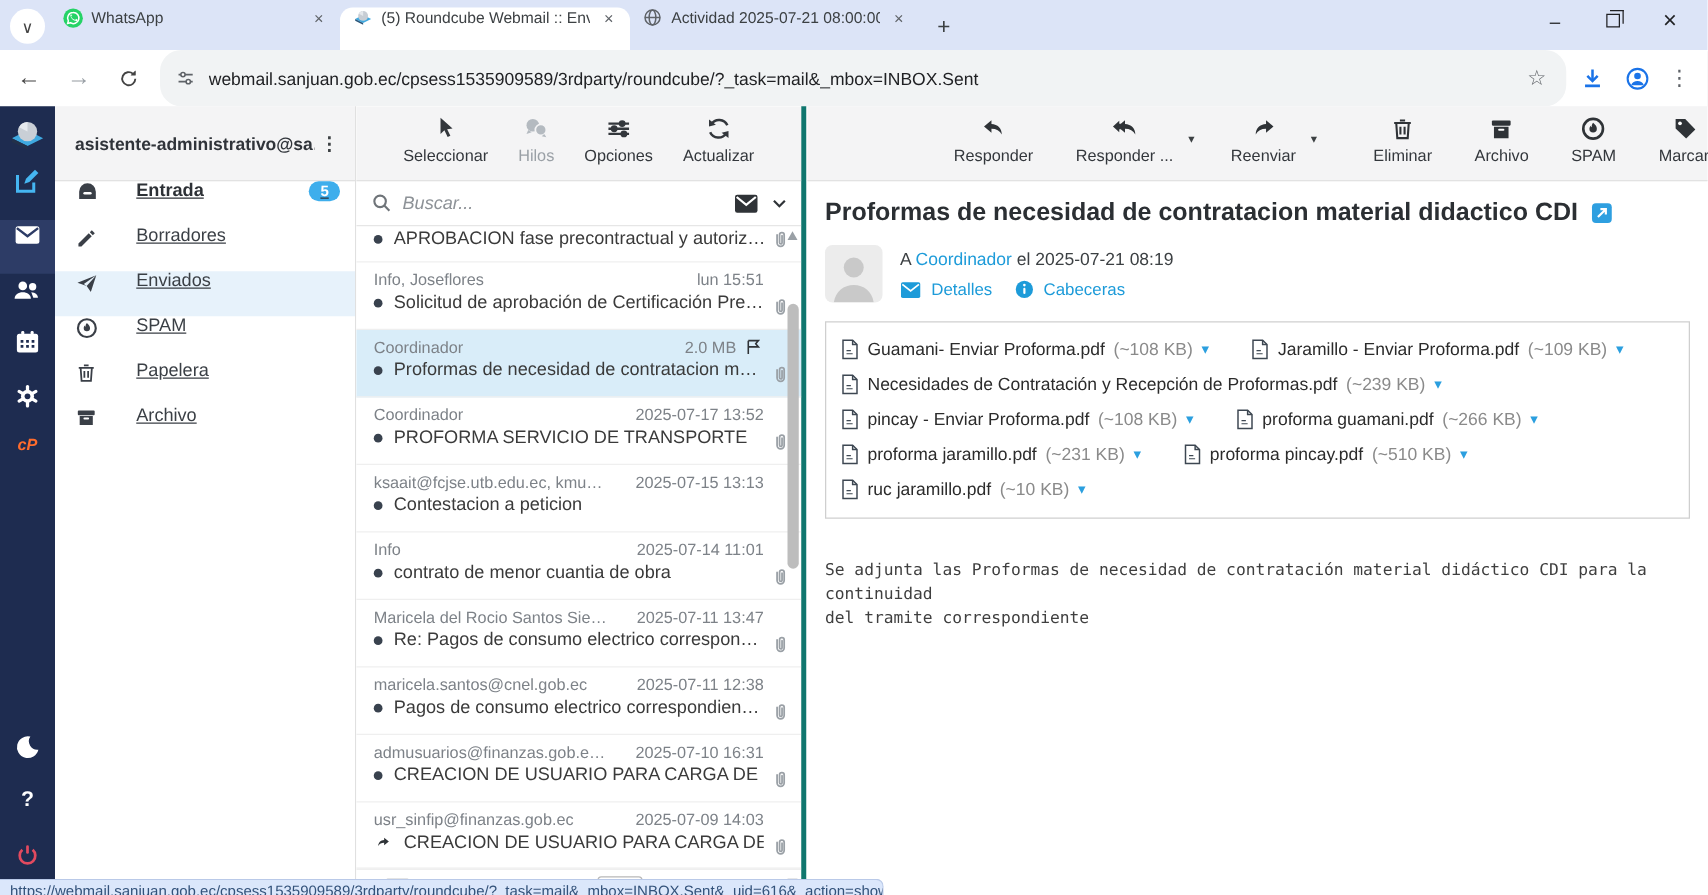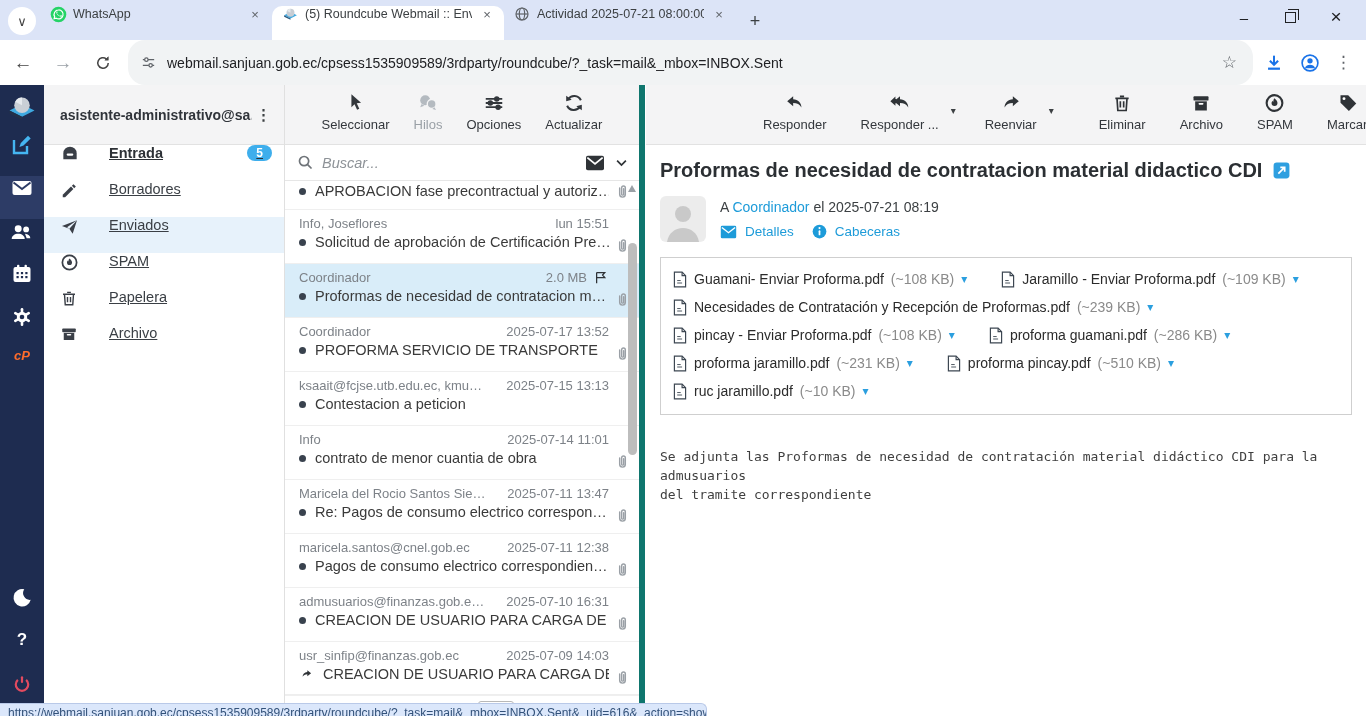--- a/index.html
+++ b/index.html
@@ -42,21 +42,21 @@
   .folderscol { position:absolute; left:44px; top:0; width:241px; height:631px; background:#fff; border-right:1px solid #e0e0e0; }
   .accounthdr { height:60px; background:#f4f4f5; border-bottom:1px solid #e2e2e2; display:flex; align-items:center; padding:0 8px 0 16px; }
   .accounttxt { flex:1; font-size:14px; font-weight:bold; color:#30343a; white-space:nowrap; overflow:hidden; }
   .acckebab { color:#3c4043; font-size:15px; font-weight:bold; padding:0 4px; letter-spacing:1px; }
   .folder { height:36px; display:flex; align-items:flex-start; gap:29px; padding:0 12px 0 16px; font-size:14.5px; color:#3a3f45;text-decoration:underline; }
   .folder.bold { font-weight:bold; color:#2d3136; }
   .folder.sel { background:#e7f2fb; }
   .badge { margin-left:auto; background:#3eaeec; color:#fff; font-size:12px; font-weight:bold; border-radius:9px; padding:1px 9px; }
   .ficon { width:20px; height:20px; flex:0 0 auto; }
 
-  .listcol { position:absolute; left:285px; top:0; width:360px; height:631px; background:#fff; border-right:6px solid #0f766e; overflow:hidden; }
+  .listcol { position:absolute; left:285px; top:0; width:360px; height:631px; background:#fff; border-right:4px solid #0f766e; overflow:hidden; }
   .listtoolbar { height:60px; background:#f4f4f5; border-bottom:1px solid #e2e2e2; display:flex; justify-content:center; gap:14px; padding-top:7px; }
   .tbtn { display:flex; flex-direction:column; align-items:center; gap:3px; color:#33373c; font-size:13px; padding:0 5px; position:relative; }
   .tbtn .lbl { white-space:nowrap; }
   .tbtn.disabled { color:#9aa0a6; }
   .searchrow { height:36px; border-bottom:1px solid #e6e6e6; display:flex; align-items:center; padding:0 10px 0 12px; gap:8px; }
   .searchinput { border:none; outline:none; flex:1; font-size:14.5px; color:#333; background:transparent; font-family:"Liberation Sans",sans-serif;font-style:italic; }
   .searchinput::placeholder { color:#8d9297; }
 
   .msg { height:54px; padding:6px 30px 0 14px; border-bottom:1px solid #efefef; position:relative; }
   .msg.partial { height:29px; padding-top:2px; }
@@ -720,21 +720,21 @@
             <span class="att-size">(~108 KB)</span>
             <span class="att-caret">▾</span>
           </span>
           <span class="att">
             <svg width="14" height="17" viewBox="0 0 20 24" fill="none" stroke="#3d4752" stroke-width="1.7">
                 <path d="M2 1.5h11l5 5V22.5H2z"></path>
                 <path d="M13 1.5v5h5"></path>
                 <path d="M6 13.5h5M6 17h7" stroke-width="1.3"></path>
               </svg>
             <span class="att-name">proforma guamani.pdf</span>
-            <span class="att-size">(~286 KB)</span>
+            <span class="att-size">(~266 KB)</span>
             <span class="att-caret">▾</span>
           </span>
         </div>
         <div class="attline">
           <span class="att">
             <svg width="14" height="17" viewBox="0 0 20 24" fill="none" stroke="#3d4752" stroke-width="1.7">
                 <path d="M2 1.5h11l5 5V22.5H2z"></path>
                 <path d="M13 1.5v5h5"></path>
                 <path d="M6 13.5h5M6 17h7" stroke-width="1.3"></path>
               </svg>
@@ -760,21 +760,21 @@
                 <path d="M13 1.5v5h5"></path>
                 <path d="M6 13.5h5M6 17h7" stroke-width="1.3"></path>
               </svg>
             <span class="att-name">ruc jaramillo.pdf</span>
             <span class="att-size">(~10 KB)</span>
             <span class="att-caret">▾</span>
           </span>
         </div>
       </div>
 
-      <div class="mailbody">Se adjunta las Proformas de necesidad de contratación material didáctico CDI para la admusuarios
+      <div class="mailbody">Se adjunta las Proformas de necesidad de contratación material didáctico CDI para la continuidad
 del tramite correspondiente</div>
     </div>
   </div>
 </div>
 
 <div class="statusbar">
   <span>https://webmail.sanjuan.gob.ec/cpsess1535909589/3rdparty/roundcube/?_task=mail&amp;_mbox=INBOX.Sent&amp;_uid=616&amp;_action=show</span>
 </div>
 
 </body></html>

